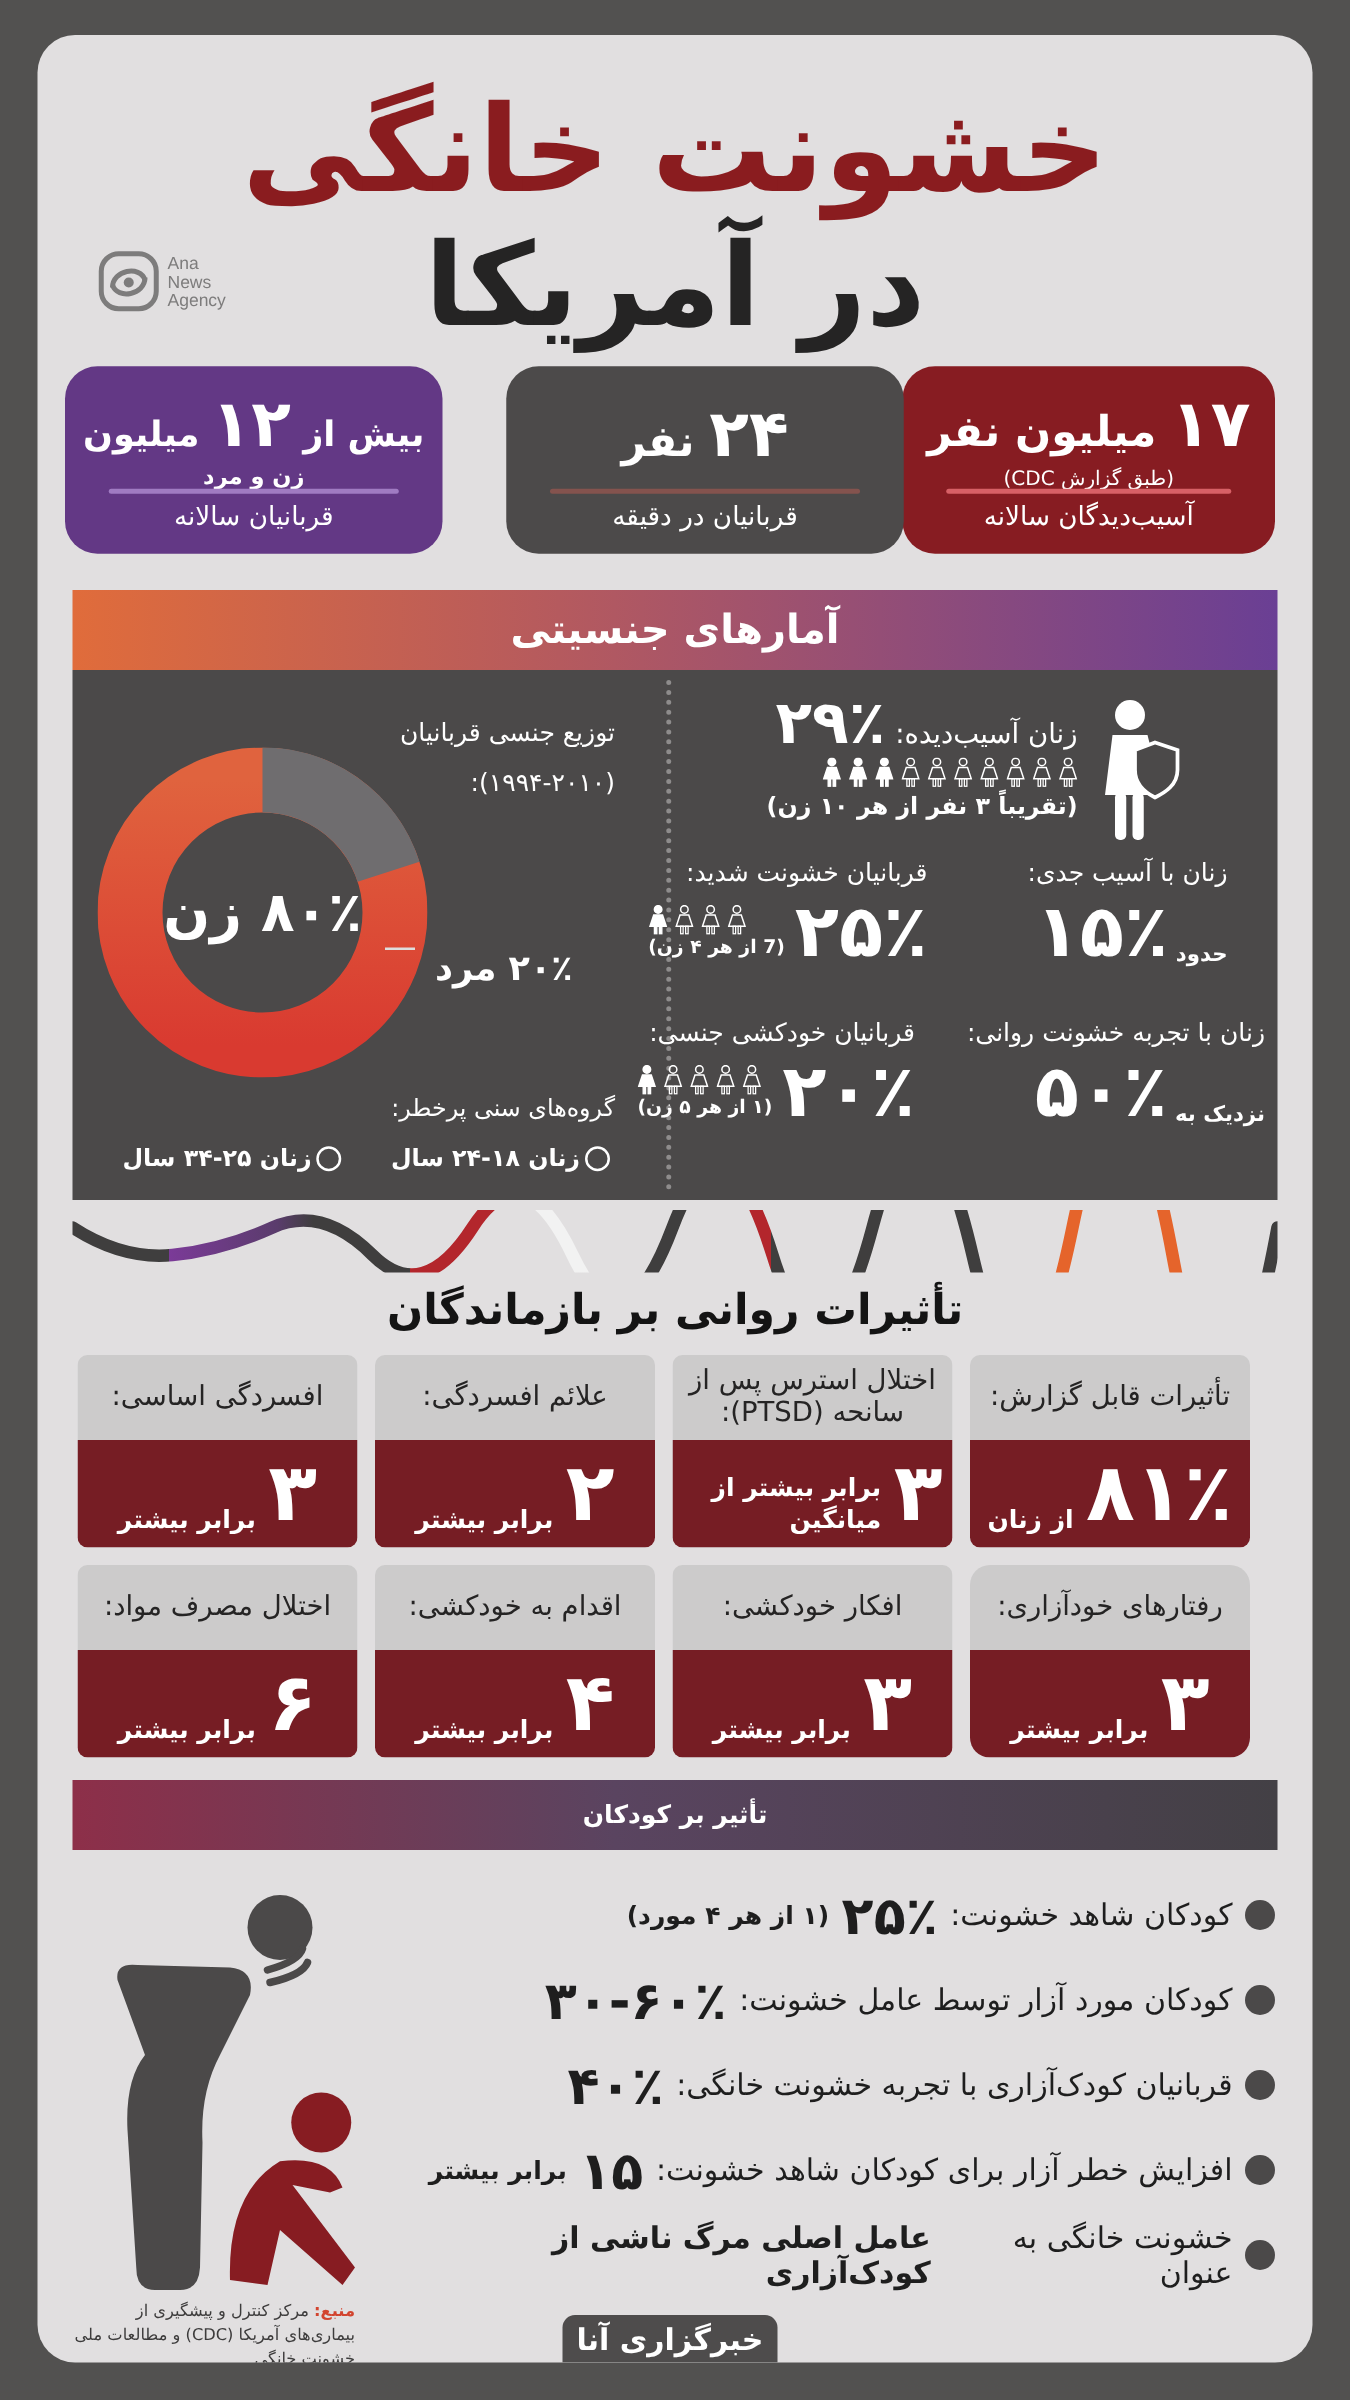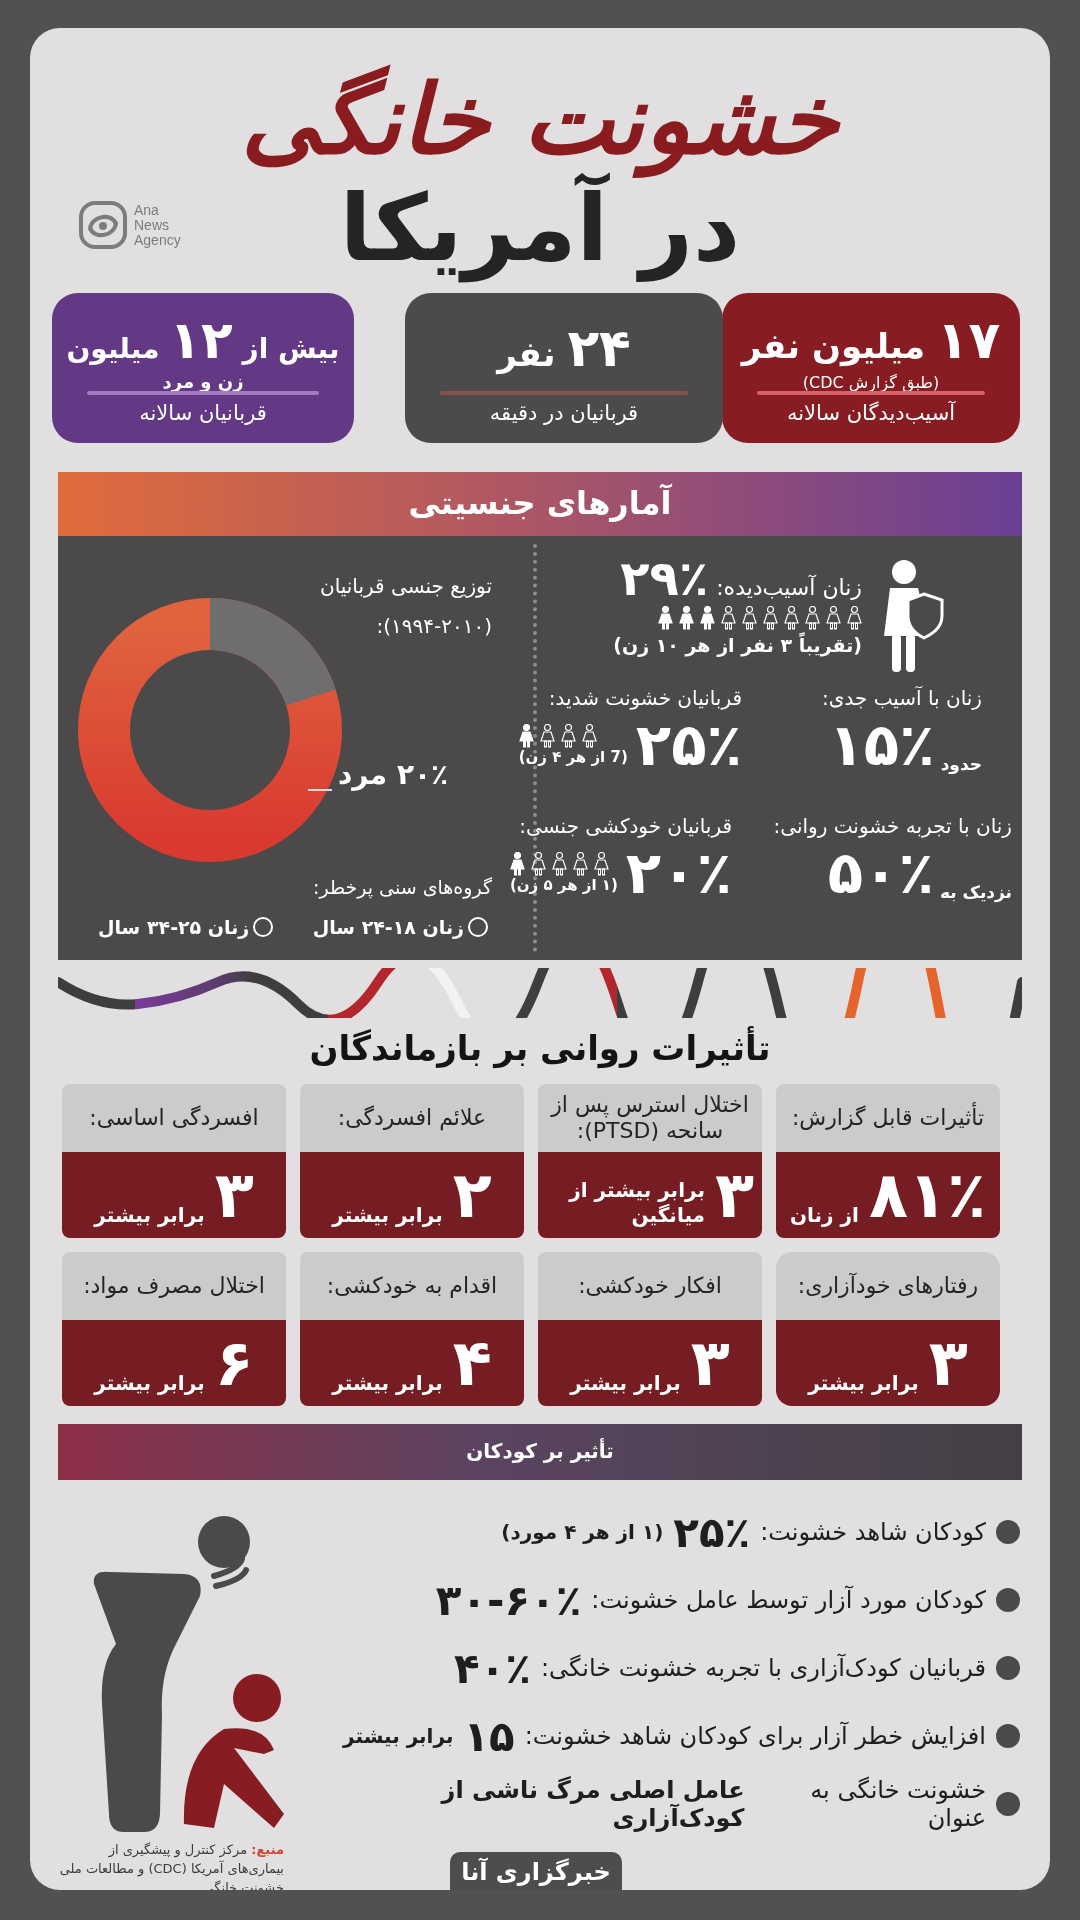--- a/index.html
+++ b/index.html
@@ -4,21 +4,21 @@
 <style>
   * { box-sizing: border-box; margin: 0; padding: 0; }
   html, body { width: 1080px; height: 1920px; background: #525150; overflow: hidden; }
   body { font-family: "DejaVu Sans", sans-serif; position: relative; }
   .rtl { direction: rtl; }
   .page {
     position: absolute; left: 30px; top: 28px; width: 1020px; height: 1862px;
     background: #e1dfe0; border-radius: 30px; overflow: hidden;
   }
   
-  .title1 { position: absolute; top: 40px; left: 0; width: 100%; text-align: center; font-size: 96px; font-weight: bold; color: #8a1c1f; letter-spacing: -2px; line-height: 1.1; font-style: italic; }
+  .title1 { position: absolute; top: 40px; left: 0; width: 100%; text-align: center; font-size: 96px; font-weight: bold; color: #8a1c1f; letter-spacing: -2px; line-height: 1.1; }
   .title2 { position: absolute; top: 150px; left: 0; width: 100%; text-align: center; font-size: 92px; font-weight: bold; color: #252424; line-height: 1.1; }
   .logo { position: absolute; left: 48px; top: 172px; display: flex; align-items: center; gap: 6px; color: #7d7c7c; }
   .logo svg { width: 50px; height: 50px; }
   .logo .logo-text { font-family: "Liberation Sans", sans-serif; font-size: 14px; line-height: 15px; color: #7d7c7c; }
 
   
   .stats { position: absolute; top: 265px; left: 22px; width: 976px; height: 150px; }
   .card { position: absolute; top: 0; height: 150px; border-radius: 26px; color: #fff; text-align: center; direction: rtl; }
   .card .big { font-weight: bold; font-size: 34px; line-height: 1.15; margin-top: 18px; }
   .card .big .num { font-size: 52px; }
@@ -34,21 +34,21 @@
   .card-purple .rule { background: #a07bc2; }
 
   
   .gbanner { position: absolute; top: 444px; left: 28px; width: 964px; height: 64px; background: linear-gradient(90deg, #e06c3b 0%, #b05862 45%, #6a3f94 100%); color: #fff; font-weight: bold; font-size: 32px; text-align: center; line-height: 62px; direction: rtl; }
   .gpanel { position: absolute; top: 508px; left: 28px; width: 964px; height: 424px; background: #4b4949; color: #fff; }
   .gpanel .divider { position: absolute; left: 475px; top: 8px; bottom: 8px; border-left: 4px dotted #8e8c8c; }
 
   .donut-title { position: absolute; right: 530px; top: 30px; font-size: 20px; text-align: right; direction: rtl; line-height: 40px; width: 300px; }
   .donut { position: absolute; left: 20px; top: 62px; width: 264px; height: 264px; }
   .donut-center { position: absolute; left: 20px; top: 62px; width: 264px; height: 264px; display: flex; align-items: center; justify-content: center; font-size: 44px; font-weight: bold; direction: rtl; }
-  .male-label { position: absolute; left: 250px; top: 222px; font-size: 28px; font-weight: bold; direction: rtl; display: flex; align-items: flex-end; gap: 6px; }
+  .male-label { position: absolute; left: 250px; top: 222px; font-size: 28px; font-weight: bold; direction: rtl; display: flex; align-items: flex-start; gap: 16px; }
   .male-label .line { width: 24px; height: 2px; background: #ddd; }
   .age-title { position: absolute; right: 530px; top: 340px; font-size: 19px; direction: rtl; }
   .age-groups { position: absolute; left: 40px; top: 380px; width: 390px; display: flex; justify-content: space-between; direction: rtl; font-size: 19px; font-weight: bold; }
   .age-item { display: flex; align-items: center; gap: 4px; }
   .ring { width: 20px; height: 20px; border: 2px solid #fff; border-radius: 50%; display: inline-block; }
 
   .wstat { position: absolute; direction: rtl; text-align: right; }
   .label { font-size: 20px; }
   .bignum { font-size: 58px; font-weight: bold; line-height: 1; }
   .note { font-size: 17px; font-weight: bold; }
@@ -136,20 +136,21 @@
     <svg class="donut" viewBox="0 0 264 264">
       <defs>
         <linearGradient id="fem" x1="0" y1="0" x2="0" y2="1">
           <stop offset="0" stop-color="#e0633e"></stop>
           <stop offset="1" stop-color="#d93a30"></stop>
         </linearGradient>
       </defs>
       <circle cx="132" cy="132" r="106" fill="none" stroke="url(#fem)" stroke-width="52"></circle>
       <circle cx="132" cy="132" r="106" fill="none" stroke="#6f6d6f" stroke-width="52" stroke-dasharray="133.2 666" transform="rotate(-90 132 132)"></circle>
     </svg>
+    <div class="donut-center">۸۰٪ زن</div>
     <div class="male-label">
       <span>۲۰٪ مرد</span>
         <span class="line"></span>
     </div>
     <div class="age-title">گروه‌های سنی پرخطر:</div>
     <div class="age-groups">
       <div class="age-item">
           <span class="ring"></span>
           <span>زنان ۱۸-۲۴ سال</span>
         </div>

